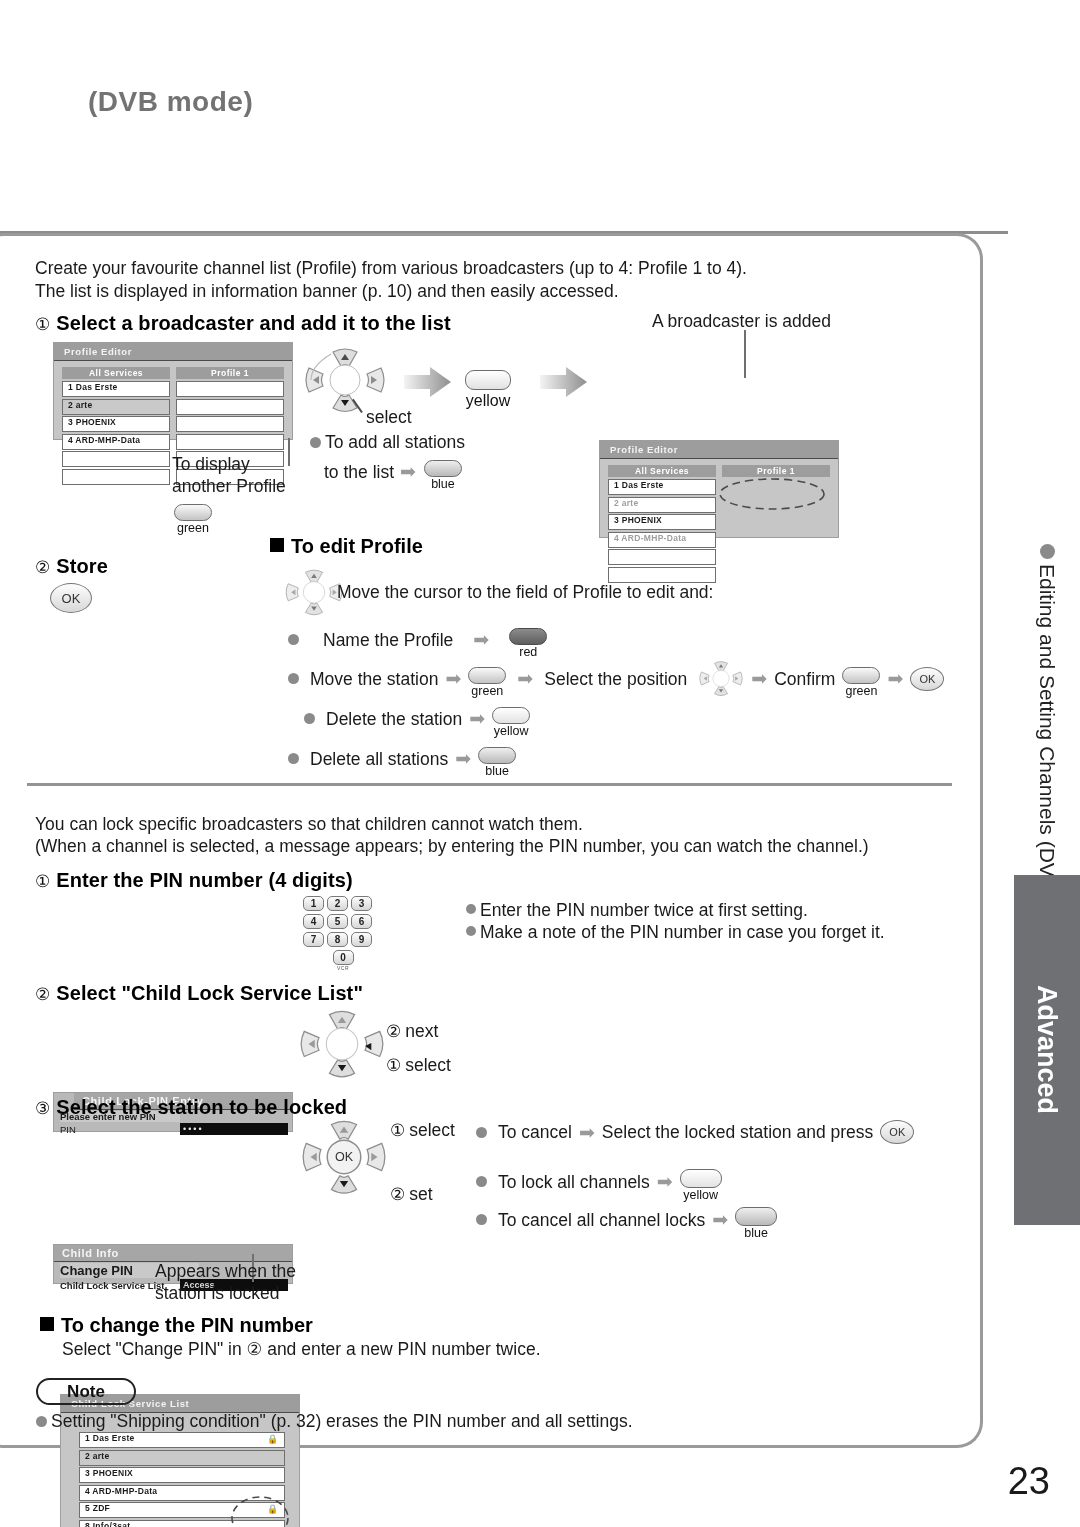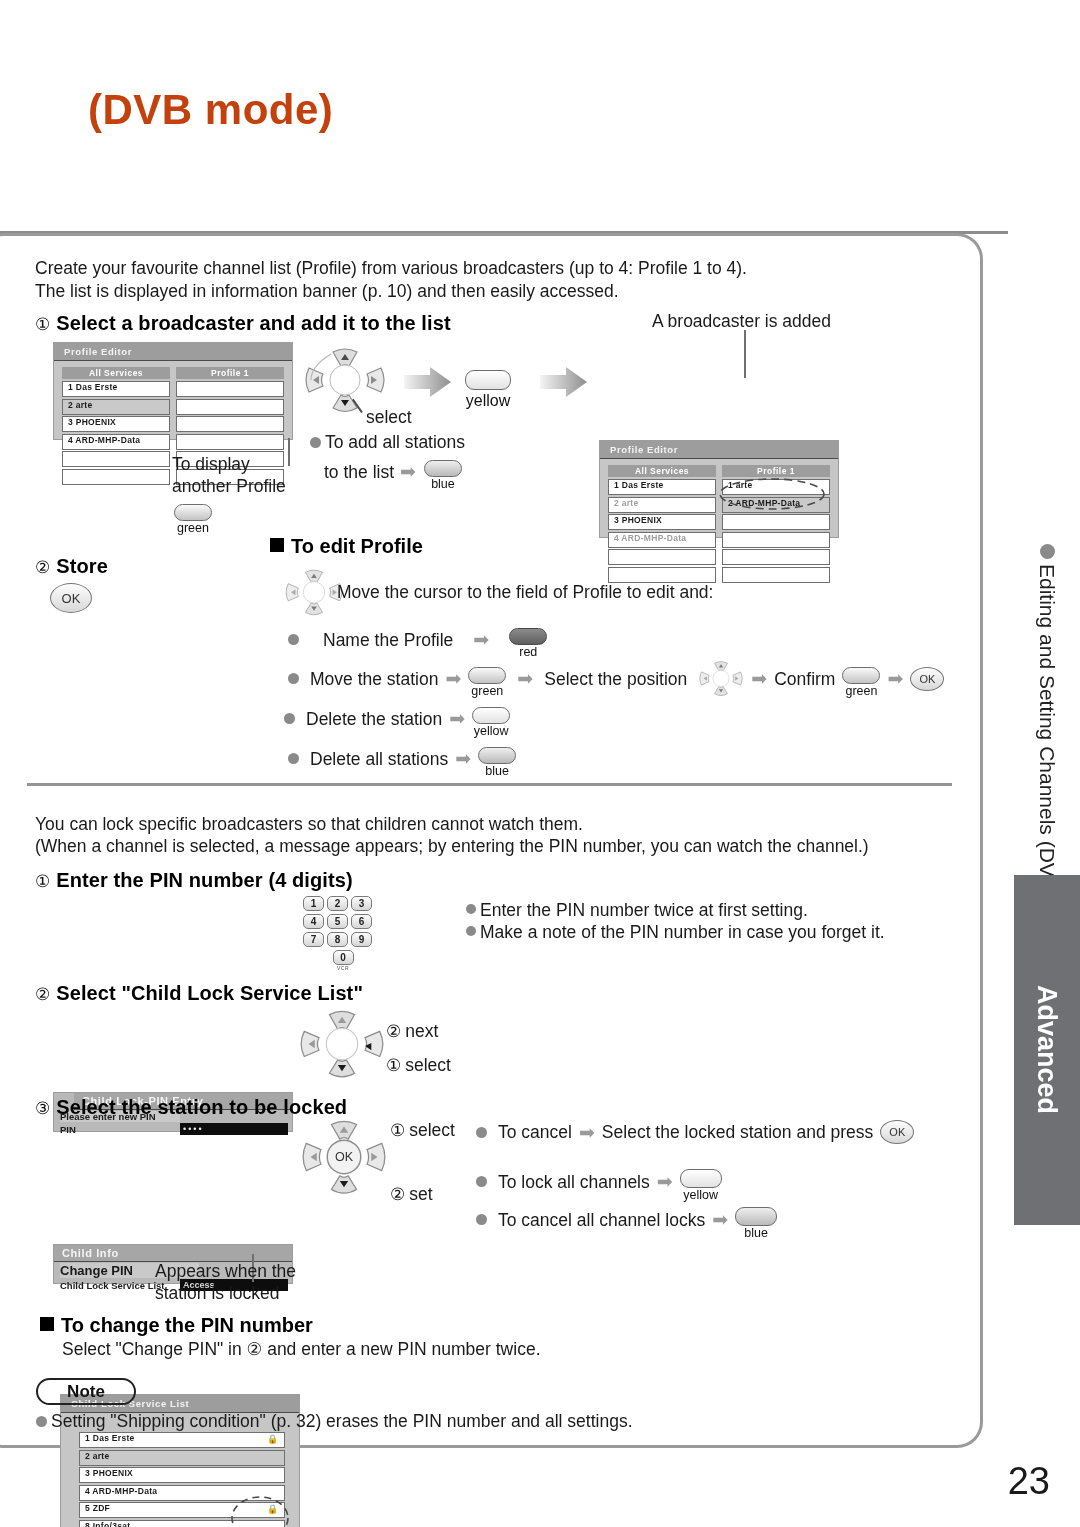--- a/index.html
+++ b/index.html
@@ -9,22 +9,22 @@
     font-family: "Liberation Sans", sans-serif;
     color: #111;
     position: relative;
     overflow: hidden;
   }
 
   
   .page-title {
     position: absolute;
     left: 88px; top: 86px;
-    font-size: 42px; font-weight: bold;
-    color: #c2410c;
+    font-size: 28px; font-weight: bold;
+    color: #737373;
     letter-spacing: 0.5px;
   }
   .title-rule {
     position: absolute;
     left: 0; top: 231px; width: 1008px; height: 3px;
     background: #8d8d8d;
   }
 
   
   .card {
@@ -325,28 +325,20 @@
         <div class="osd-row">1  Das Erste</div>
         <div class="osd-row dim">2  arte</div>
         <div class="osd-row">3  PHOENIX</div>
         <div class="osd-row dim">4  ARD-MHP-Data</div>
         <div class="osd-row empty">&nbsp;</div>
         <div class="osd-row empty">&nbsp;</div>
       </div>
     </div>
     <div style="flex:1; position:relative;">
       <div class="osd-colhead">Profile 1</div>
-      <div>
-        <div class="osd-row">1  arte</div>
-        <div class="osd-row sel">2  ARD-MHP-Data</div>
-        <div class="osd-row empty">&nbsp;</div>
-        <div class="osd-row empty">&nbsp;</div>
-        <div class="osd-row empty">&nbsp;</div>
-        <div class="osd-row empty">&nbsp;</div>
-      </div>
       <svg style="position:absolute; left:-6px; top:10px; pointer-events:none;" width="112" height="38" viewBox="0 0 112 38">
         <ellipse cx="56" cy="19" rx="52" ry="15" fill="none" stroke="#4a4a4a" stroke-width="1.6" stroke-dasharray="8 5"></ellipse>
       </svg>
     </div>
   </div>
 </div>
 
 <div class="abs body-txt" style="left:172px; top:452px;">To display</div>
 <div class="abs body-txt" style="left:172px; top:474px;">another Profile</div>
 <div class="leader" style="left:288px; top:438px; width:1.5px; height:28px;"></div>
@@ -431,21 +423,21 @@
   <span class="arr">➡</span>
   <span class="body-txt">Confirm</span>
   <span class="cbtn-wrap">
     <span class="cbtn green"></span>
     <span class="cbtn-lbl">green</span>
   </span>
   <span class="arr">➡</span>
   <span class="okbtn small">OK</span>
 </div>
 
-<div class="abs" style="left:284px; top:699px; display:flex; align-items:center; gap:7px;">
+<div class="abs" style="left:304px; top:699px; display:flex; align-items:center; gap:7px;">
   <span class="dot" style="margin-top:0;"></span>
   <span class="body-txt">Delete the station</span>
   <span class="arr">➡</span>
   <span class="cbtn-wrap">
     <span class="cbtn yellow"></span>
     <span class="cbtn-lbl">yellow</span>
   </span>
 </div>
 
 <div class="abs" style="left:288px; top:739px; display:flex; align-items:center; gap:7px;">
@@ -468,21 +460,21 @@
   <span class="step-head">Enter the PIN number (4 digits)</span>
 </div>
 
 <div class="osd abs" style="left:53px; top:896px; width:240px; height:40px; background:#b9b9b9;">
   <div class="osd-title" style="font-size:11px; background:#a6a6a6; padding:2px 0 2px 8px;margin-left:20px;">Child Lock-PIN Entry</div>
   <div style="display:flex; padding:1px 4px 0 6px;">
     <div style="font-size:9.5px; font-weight:bold; color:#1a1a1a; width:120px; background:#c9c9c9;">Please enter new PIN</div>
     <div style="flex:1; background:#b9b9b9;"></div>
   </div>
   <div style="display:flex; align-items:center; padding:1px 4px 0 6px; gap:2px;">
-    <div style="font-size:9.5px; font-weight:bold; color:#1a1a1a; width:118px;">PIN</div>
+    <div style="font-size:9.5px; font-weight:normal; color:#1a1a1a; width:118px;">PIN</div>
     <div style="flex:1; background:#0d0d0d; color:#e9e9e9; font-size:9px; height:12px; line-height:12px; padding-left:3px; letter-spacing:2px;">••••</div>
   </div>
 </div>
 
 <div class="abs" style="left:303px; top:896px; width:80px;">
   <div style="display:flex; gap:3px; margin-bottom:3px;">
     <span class="key">1</span>
     <span class="key">2</span>
     <span class="key">3</span>
   </div>

